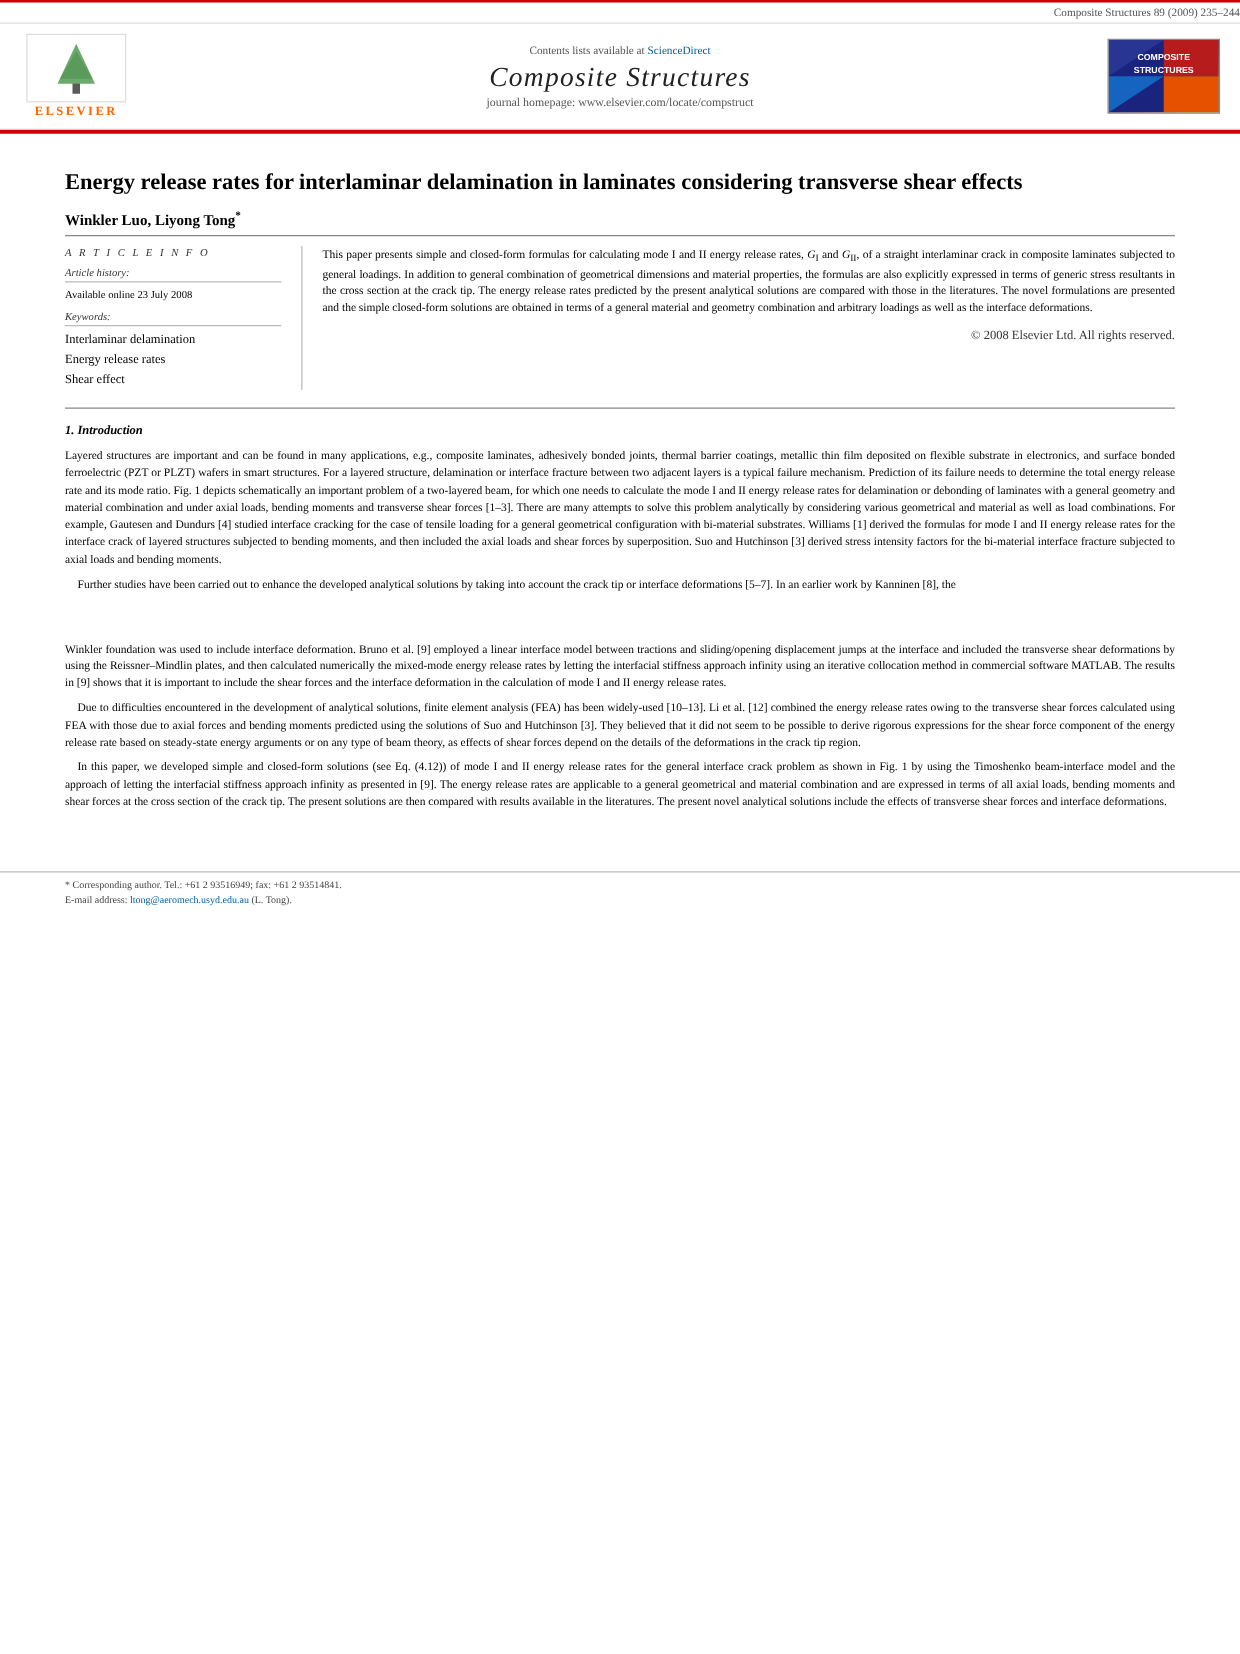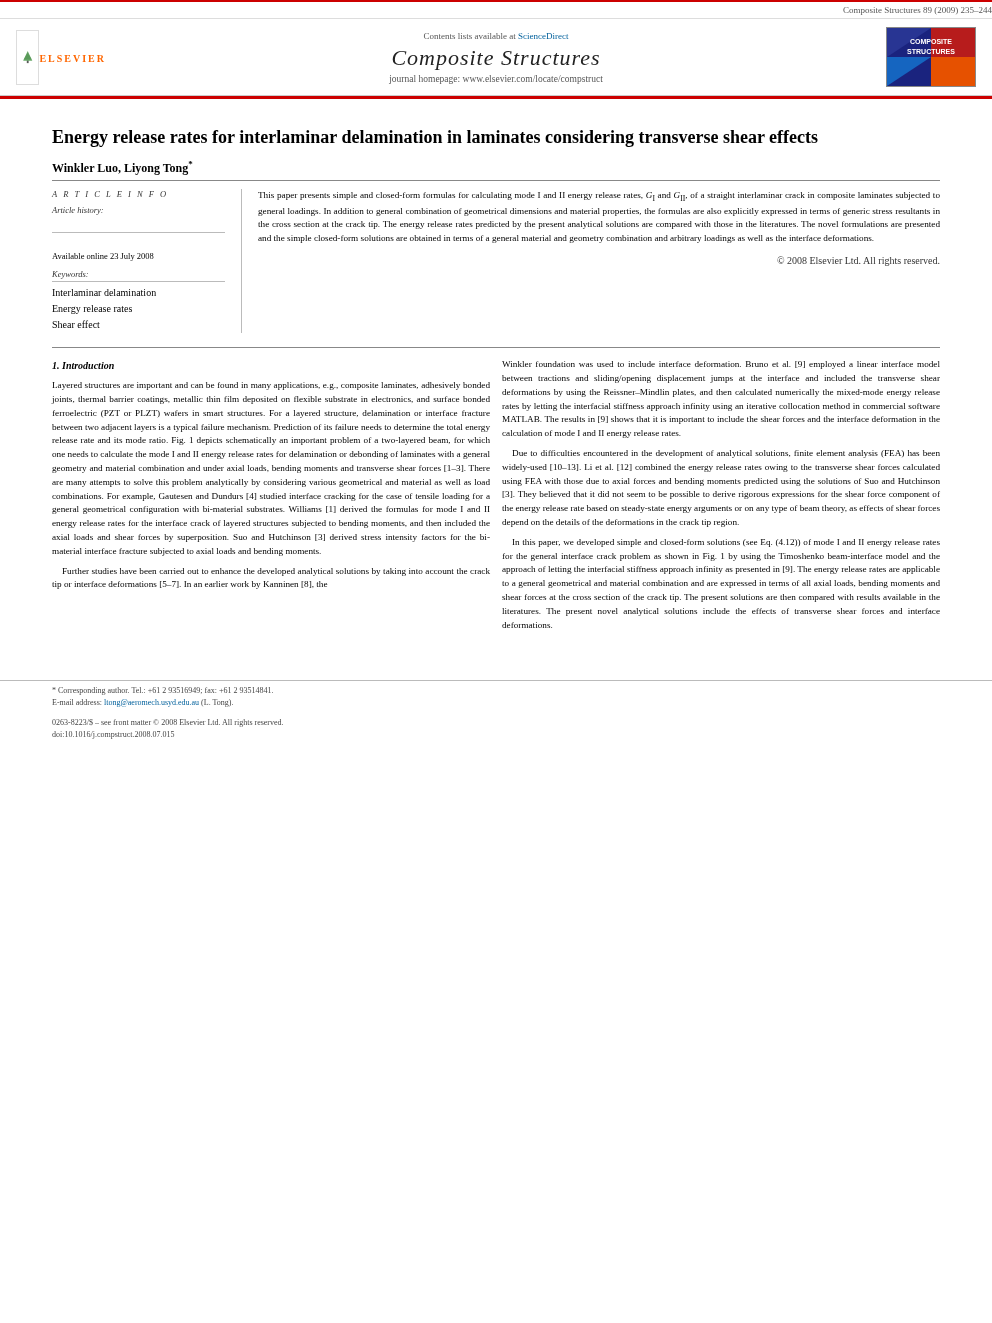--- a/index.html
+++ b/index.html
@@ -27,21 +27,21 @@
     .journal-banner {
       display: flex;
       align-items: center;
       justify-content: space-between;
       padding: 8px 16px;
       border-bottom: 1px solid #ccc;
     }
     .elsevier-logo {
       width: 90px;
       display: flex;
-      flex-direction: row;
+      flex-direction: column;
       align-items: center;
     }
     .elsevier-logo .logo-img {
       width: 80px;
       height: 55px;
       background: #fff;
       border: 1px solid #ddd;
       display: flex;
       align-items: center;
       justify-content: center;
@@ -135,24 +135,24 @@
       font-size: 8.5px;
       font-variant: small-caps;
       letter-spacing: 2px;
       color: #333;
       margin-bottom: 6px;
       font-style: italic;
     }
     .article-info-col .info-subhead {
       font-style: italic;
       font-size: 8.5px;
-      margin-bottom: 18px;
+      margin-bottom: 4px;
       color: #333;
       border-bottom: 1px solid #bbb;
-      padding-bottom: 17px;
+      padding-bottom: 2px;
     }
     .article-info-col .info-value {
       font-size: 8.5px;
       margin-bottom: 8px;
     }
     .article-info-col .keywords-label {
       font-style: italic;
       font-size: 8.5px;
       color: #333;
       border-bottom: 1px solid #bbb;
@@ -188,21 +188,22 @@
       text-align: right;
       margin-top: 8px;
       color: #333;
     }
 
     
     .body-section {
       border-top: 1px solid #888;
       padding-top: 10px;
       display: flex;
-      gap: 12px;
+      gap: 32px;
+      flex-direction: column;
     }
     .body-col {
       flex: 1;
       font-size: 9.2px;
       line-height: 1.5;
       text-align: justify;
     }
     .section-heading {
       font-size: 10px;
       font-weight: bold;
@@ -336,17 +337,13 @@
 
 </div>
 
 <div class="page-footer">
   <div class="footnote-line">
     <span>* Corresponding author. Tel.: +61 2 93516949; fax: +61 2 93514841.</span>
   </div>
   <div class="footnote-line">
     <span>E-mail address: </span><span style="color:#00609c;">ltong@aeromech.usyd.edu.au</span><span> (L. Tong).</span>
   </div>
-  <div style="margin-top: 8px;">
-    <div class="footnote-line">0263-8223/$ – see front matter © 2008 Elsevier Ltd. All rights reserved.</div>
-    <div class="footnote-line">doi:10.1016/j.compstruct.2008.07.015</div>
-  </div>
 </div>
 
 </body></html>

